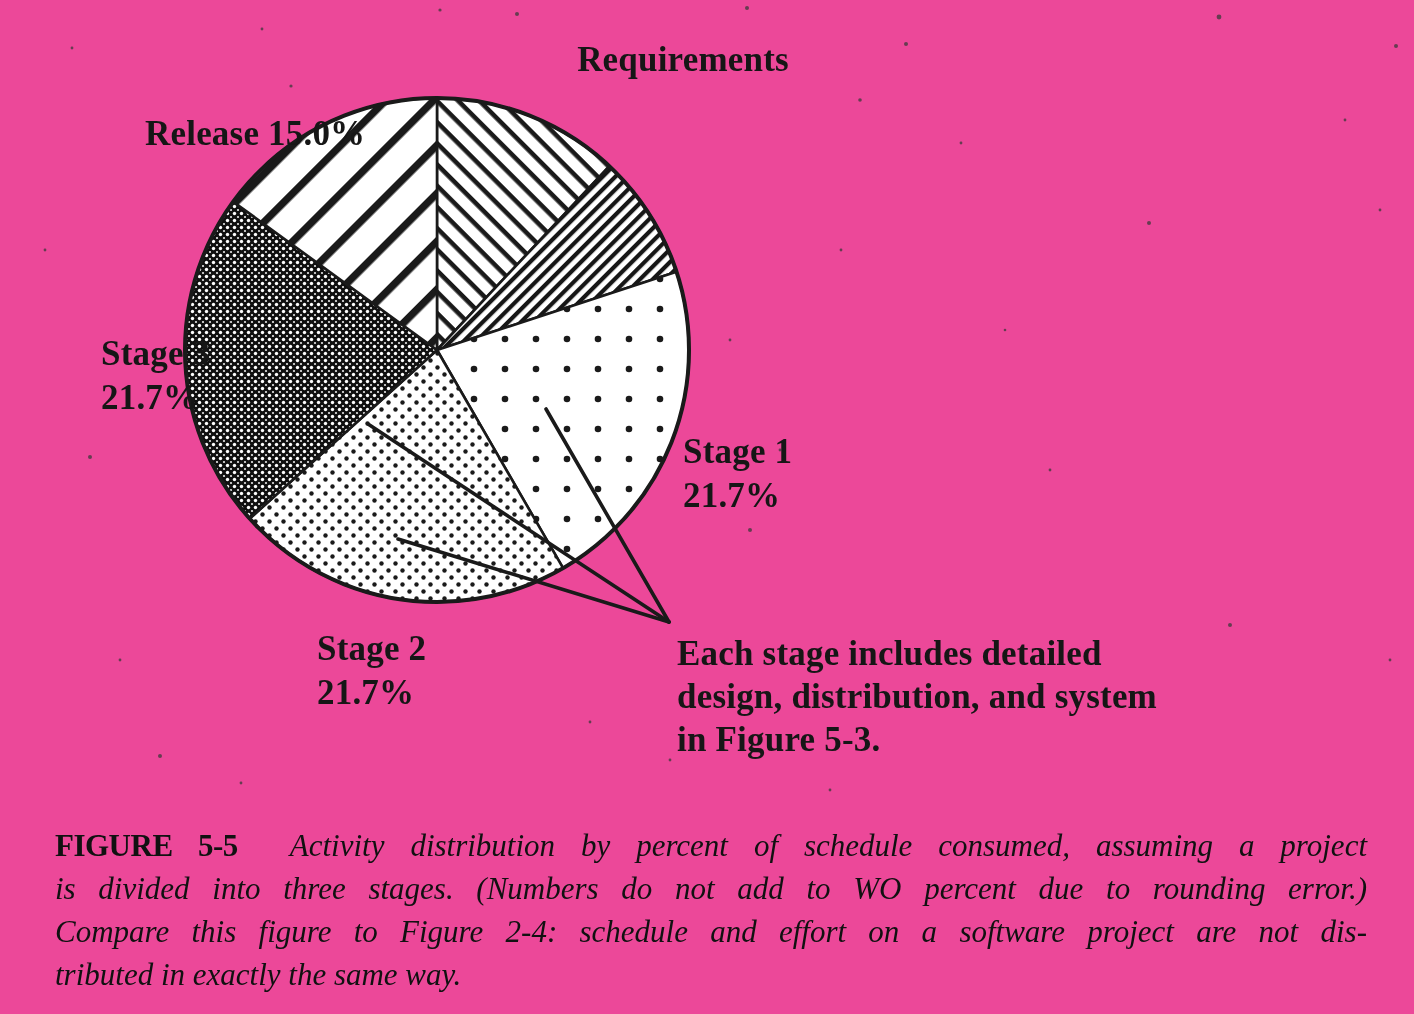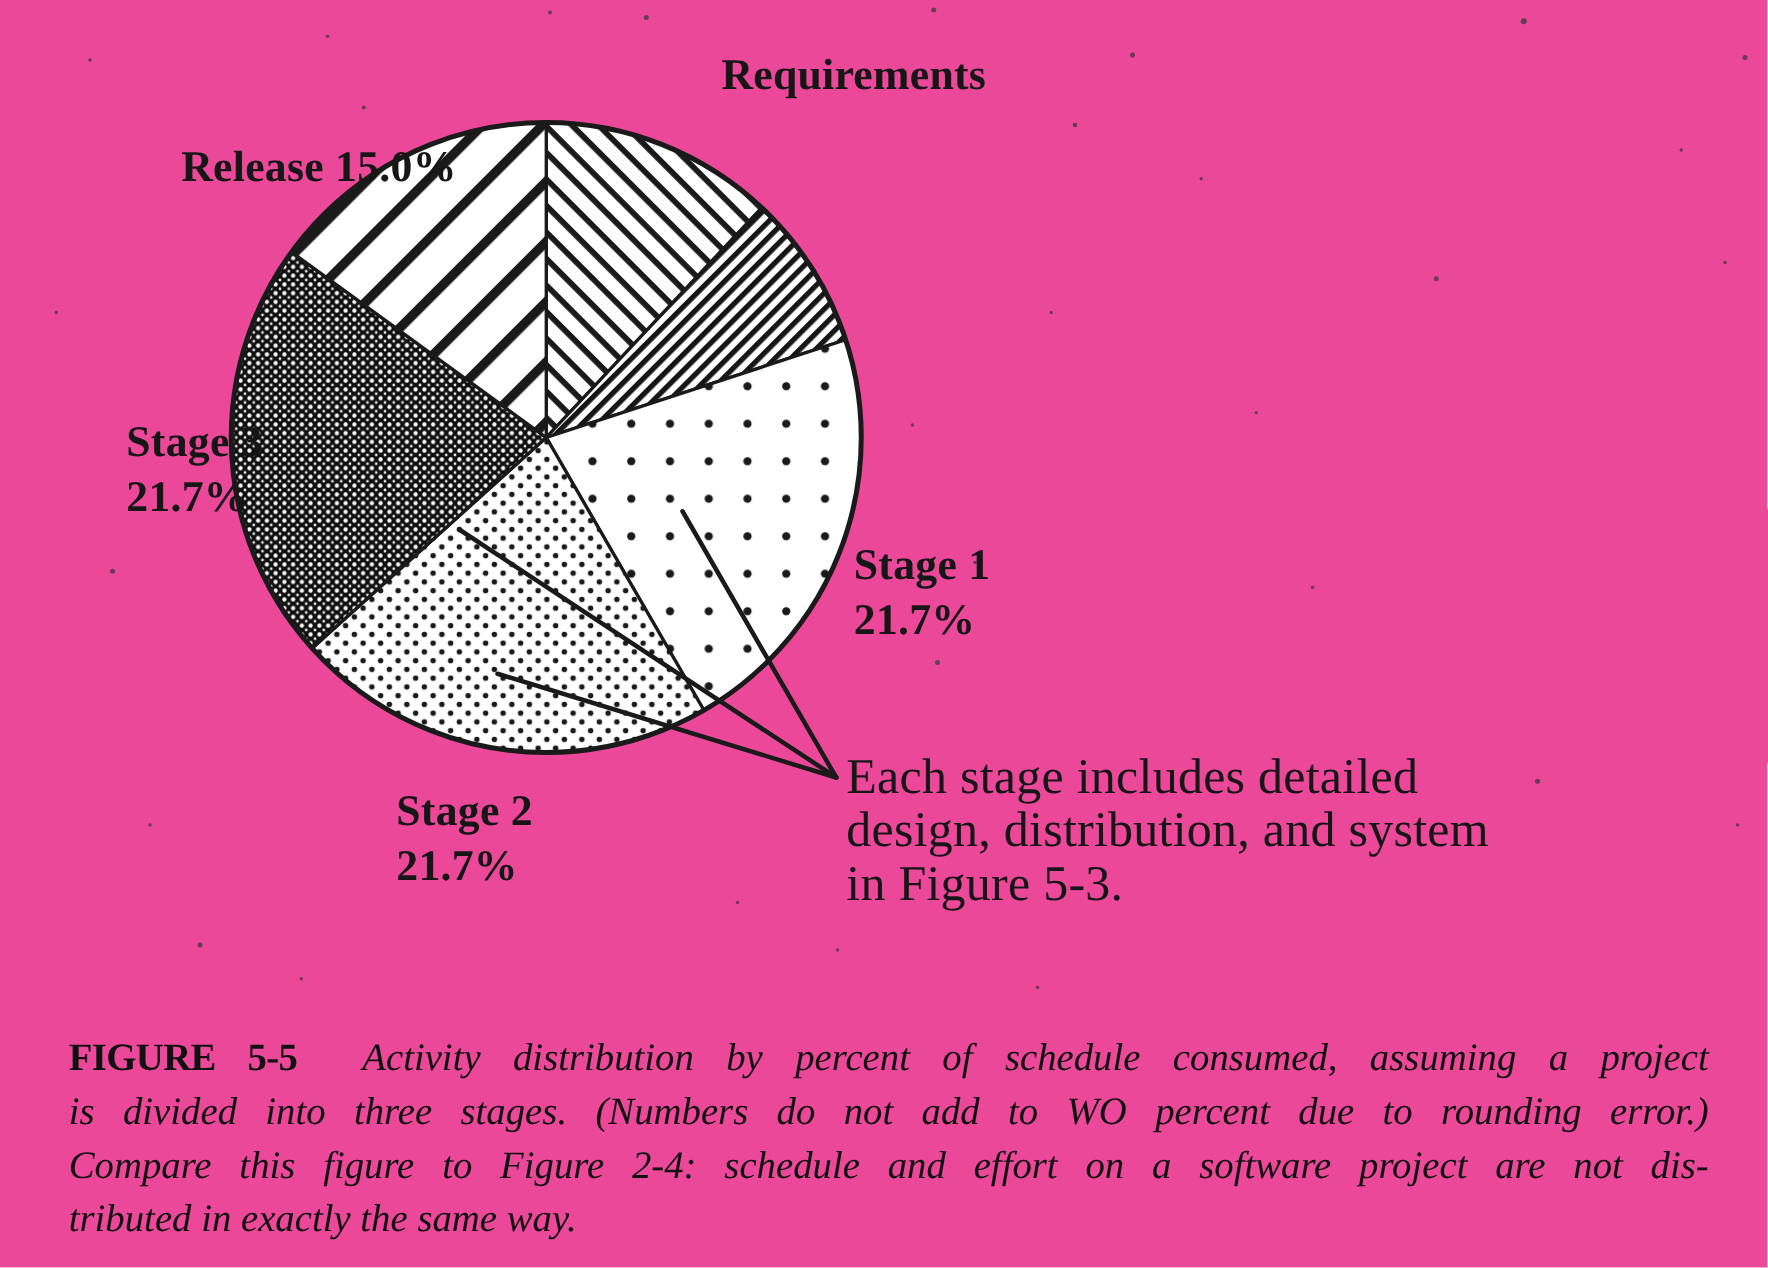--- a/index.html
+++ b/index.html
@@ -10,22 +10,22 @@
   }
   .page{position:absolute;inset:0;background:#ec4899;}
   svg.pie-svg{position:absolute;left:0;top:0;}
   .lbl{
     position:absolute;font-weight:bold;font-size:35px;line-height:44px;
     letter-spacing:.2px;white-space:nowrap;color:#161616;
   }
   .lbl .ln{display:block;}
   .lbl-requirements{text-align:center;width:340px;}
   .annotation{
-    position:absolute;left:677px;top:599px;width:560px;
-    font-weight:normal;font-size:40px;line-height:43px;letter-spacing:.2px;color:#161616;
+    position:absolute;left:677px;top:632px;width:560px;
+    font-weight:bold;font-size:35px;line-height:43px;letter-spacing:.2px;color:#161616;
   }
   .caption{
     position:absolute;left:55px;top:824px;width:1312px;
     font-size:31px;line-height:43px;color:#111;
   }
   .caption .cap-line{
     font-style:italic;text-align:justify;text-align-last:justify;
   }
   .caption .cap-line.last{text-align:center;text-align-last:left;}
   .caption .figtag{

